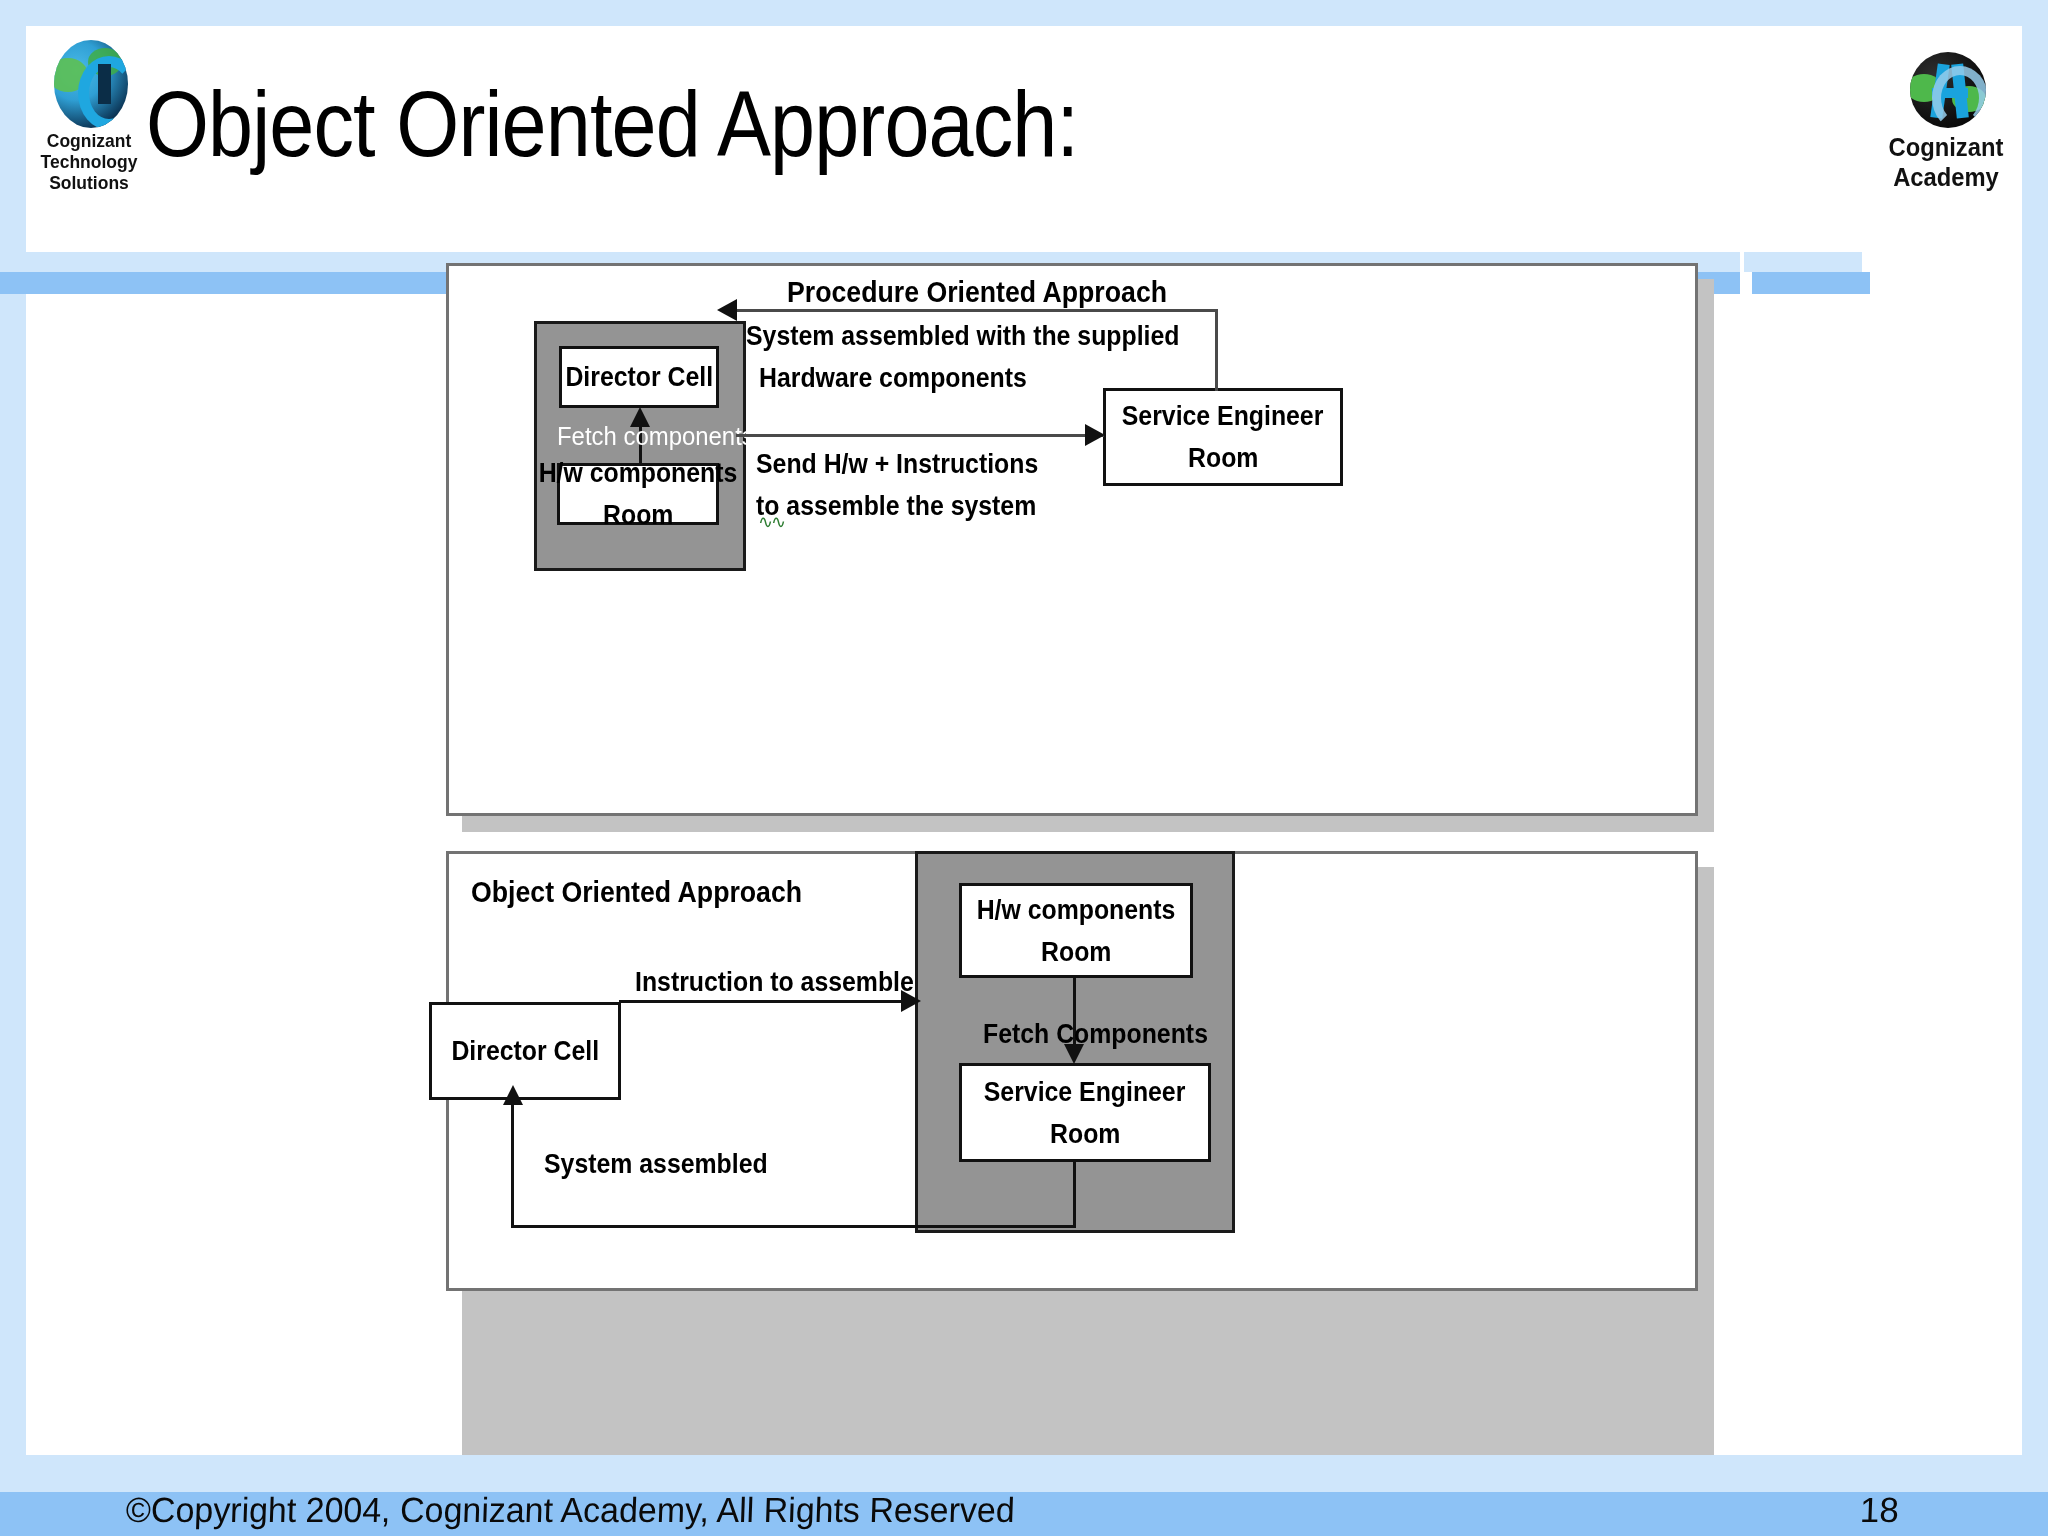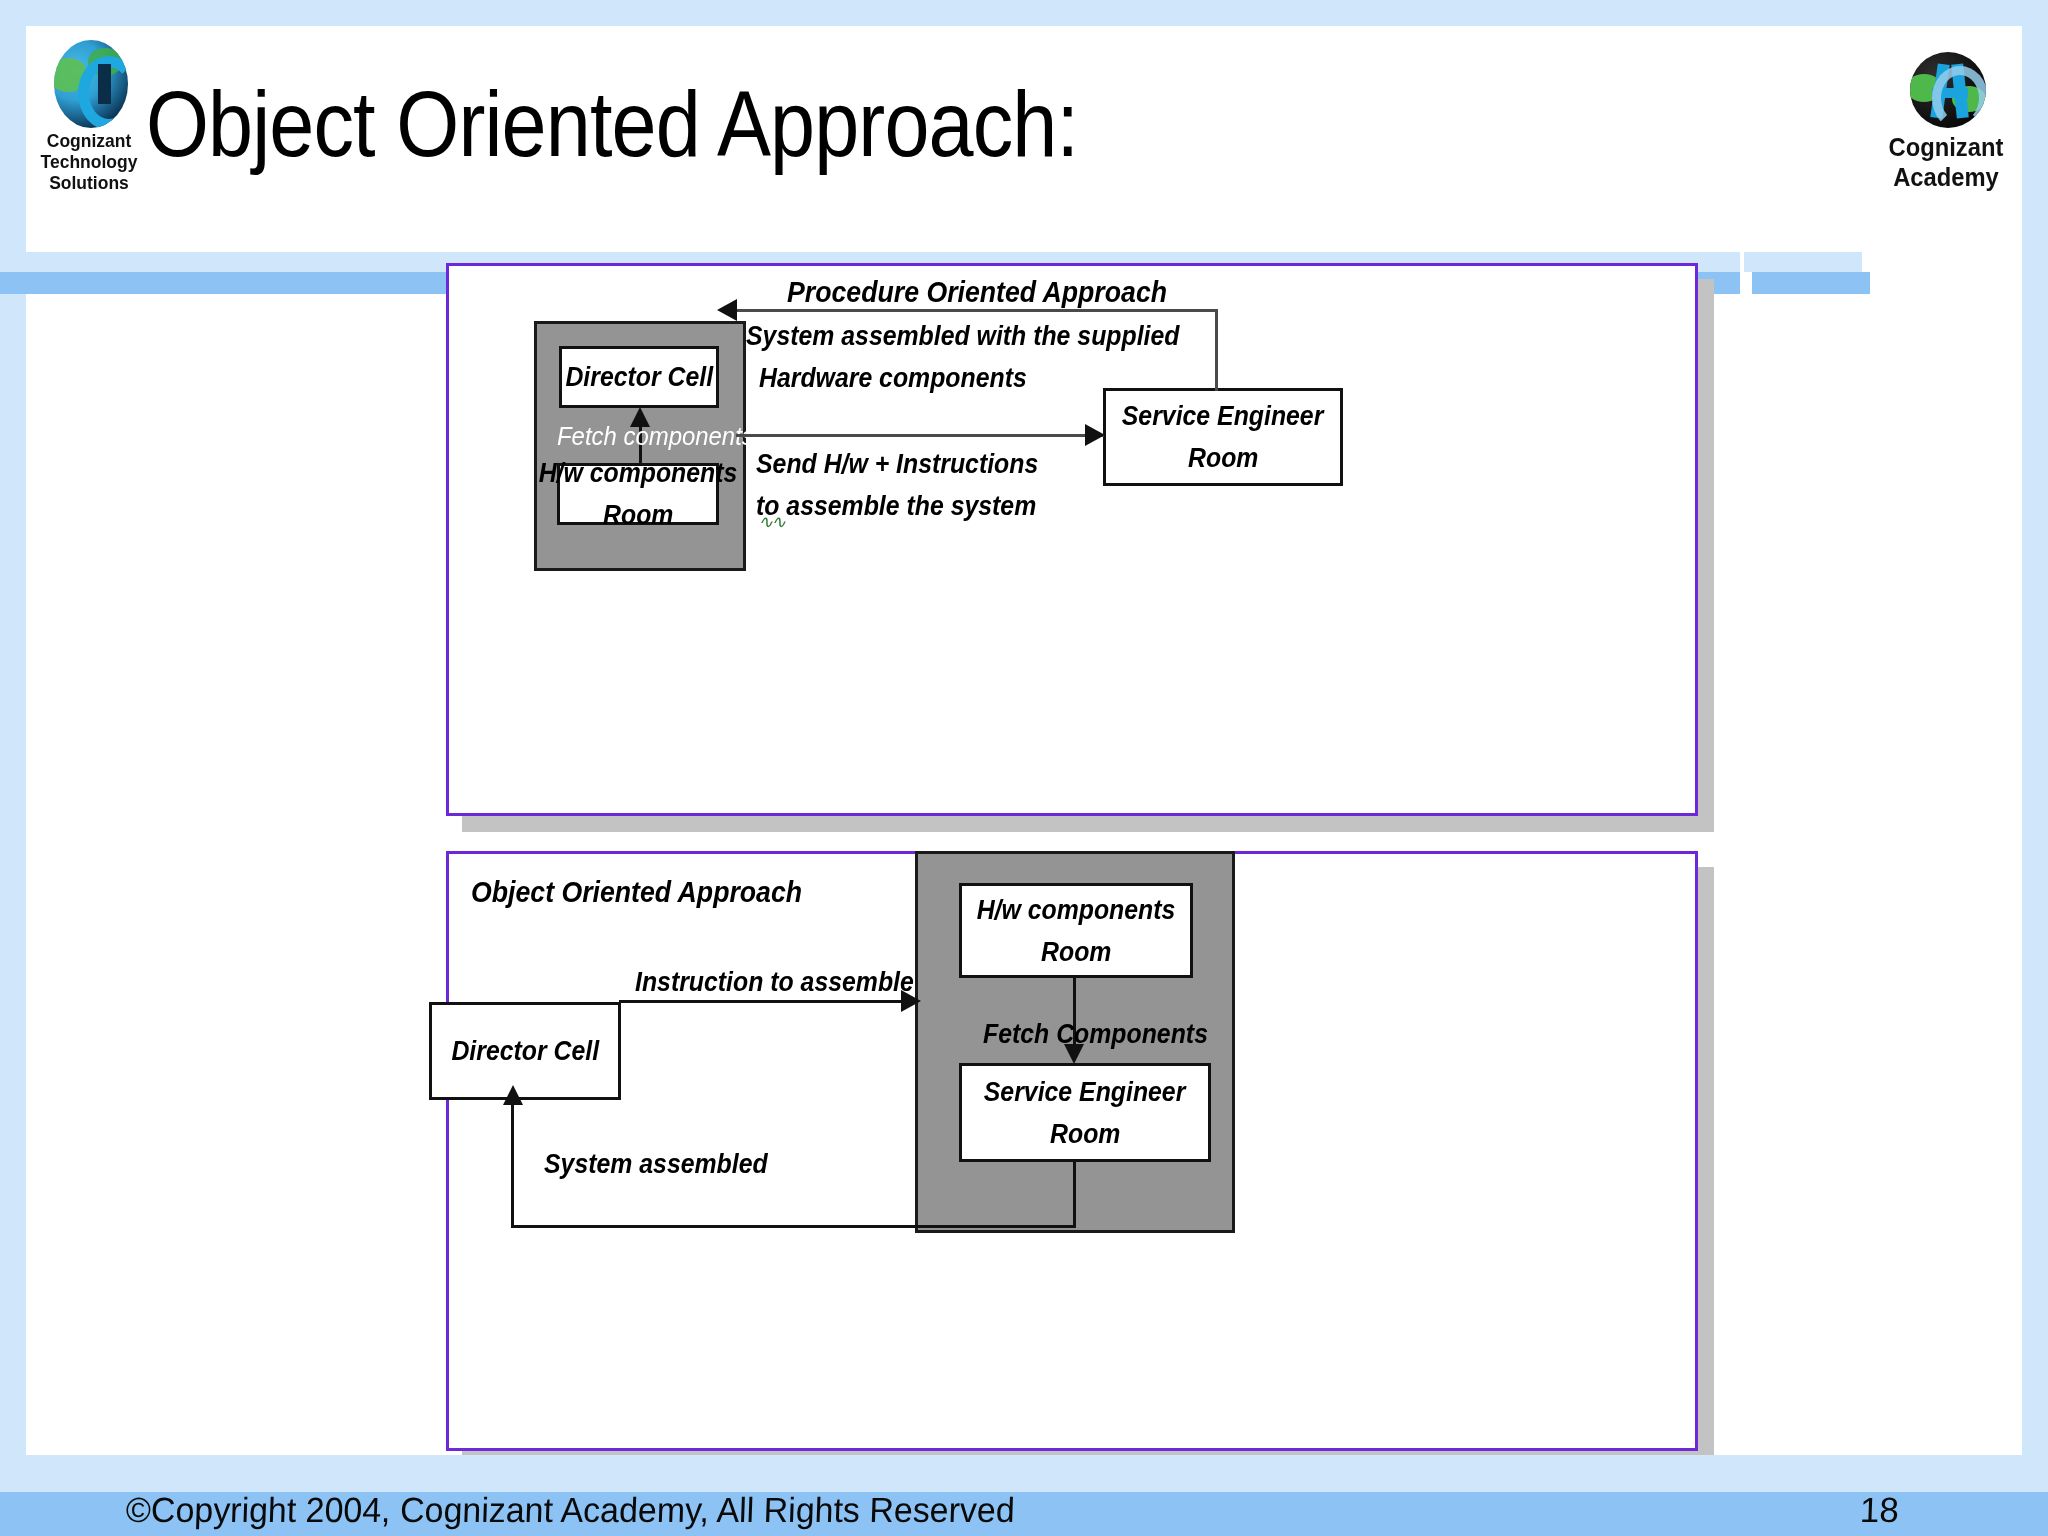--- a/index.html
+++ b/index.html
@@ -56,27 +56,27 @@
            font-family:"Liberation Sans", sans-serif;font-weight:700;font-size:25px;line-height:30px;color:#111;
            transform:scaleX(0.95);transform-origin:center top;}
 
   
   .bar-light{position:absolute;left:0px;top:252px;width:1740px;height:20px;background:#cfe6fb;}
   .bar-light2{position:absolute;left:1744px;top:252px;width:118px;height:20px;background:#cfe6fb;}
   .bar-dark{position:absolute;left:0px;top:272px;width:1740px;height:22px;background:#8dc2f5;}
   .bar-dark2{position:absolute;left:1752px;top:272px;width:118px;height:22px;background:#8dc2f5;}
 
   
-  .panel{position:absolute;background:#ffffff;border:3px solid #6d28d9;box-sizing:border-box;font-style:italic;}
+  .panel{position:absolute;background:#ffffff;border:3px solid #737373;box-sizing:border-box;}
   .panel-shadow{position:absolute;background:#c3c3c3;}
 
   #panel1{left:446px;top:263px;width:1252px;height:553px;}
   #panel1-shadow{left:462px;top:279px;width:1252px;height:553px;}
 
-  #panel2{left:446px;top:851px;width:1252px;height:600px;}
+  #panel2{left:446px;top:851px;width:1252px;height:440px;}
   #panel2-shadow{left:462px;top:867px;width:1252px;height:600px;}
 
   
   .grayroom{position:absolute;background:#949494;border:3px solid #1a1a1a;box-sizing:border-box;}
 
   
   .wbox{position:absolute;background:#ffffff;border:3px solid #111111;box-sizing:border-box;
         display:flex;flex-direction:column;align-items:center;justify-content:center;}
   .wbox span{
     font-family:"Liberation Sans", sans-serif;

